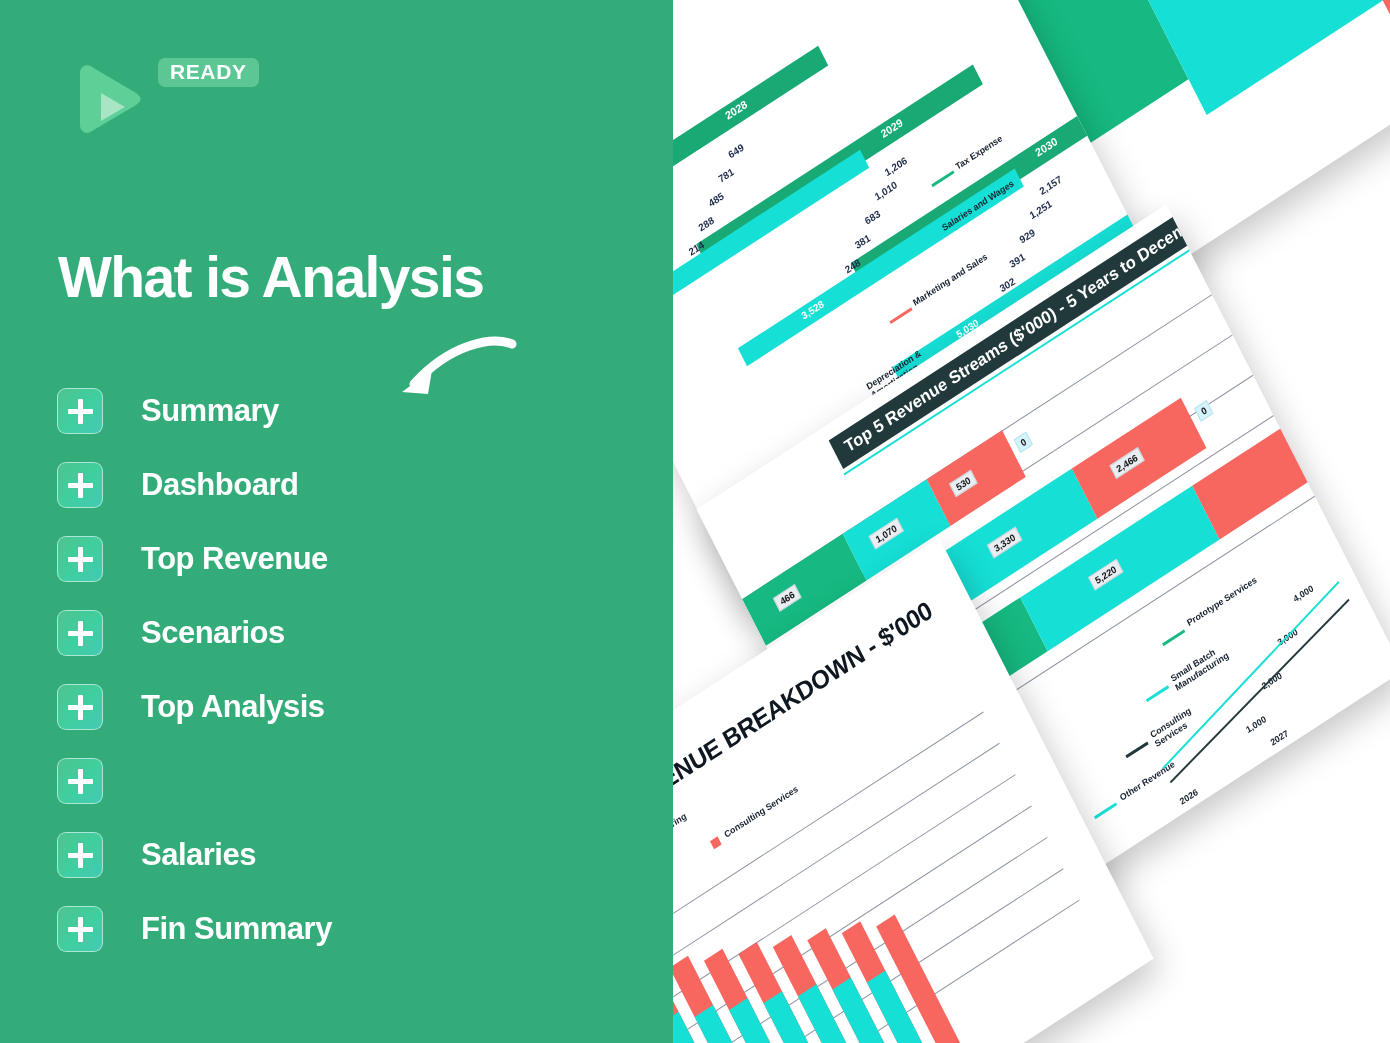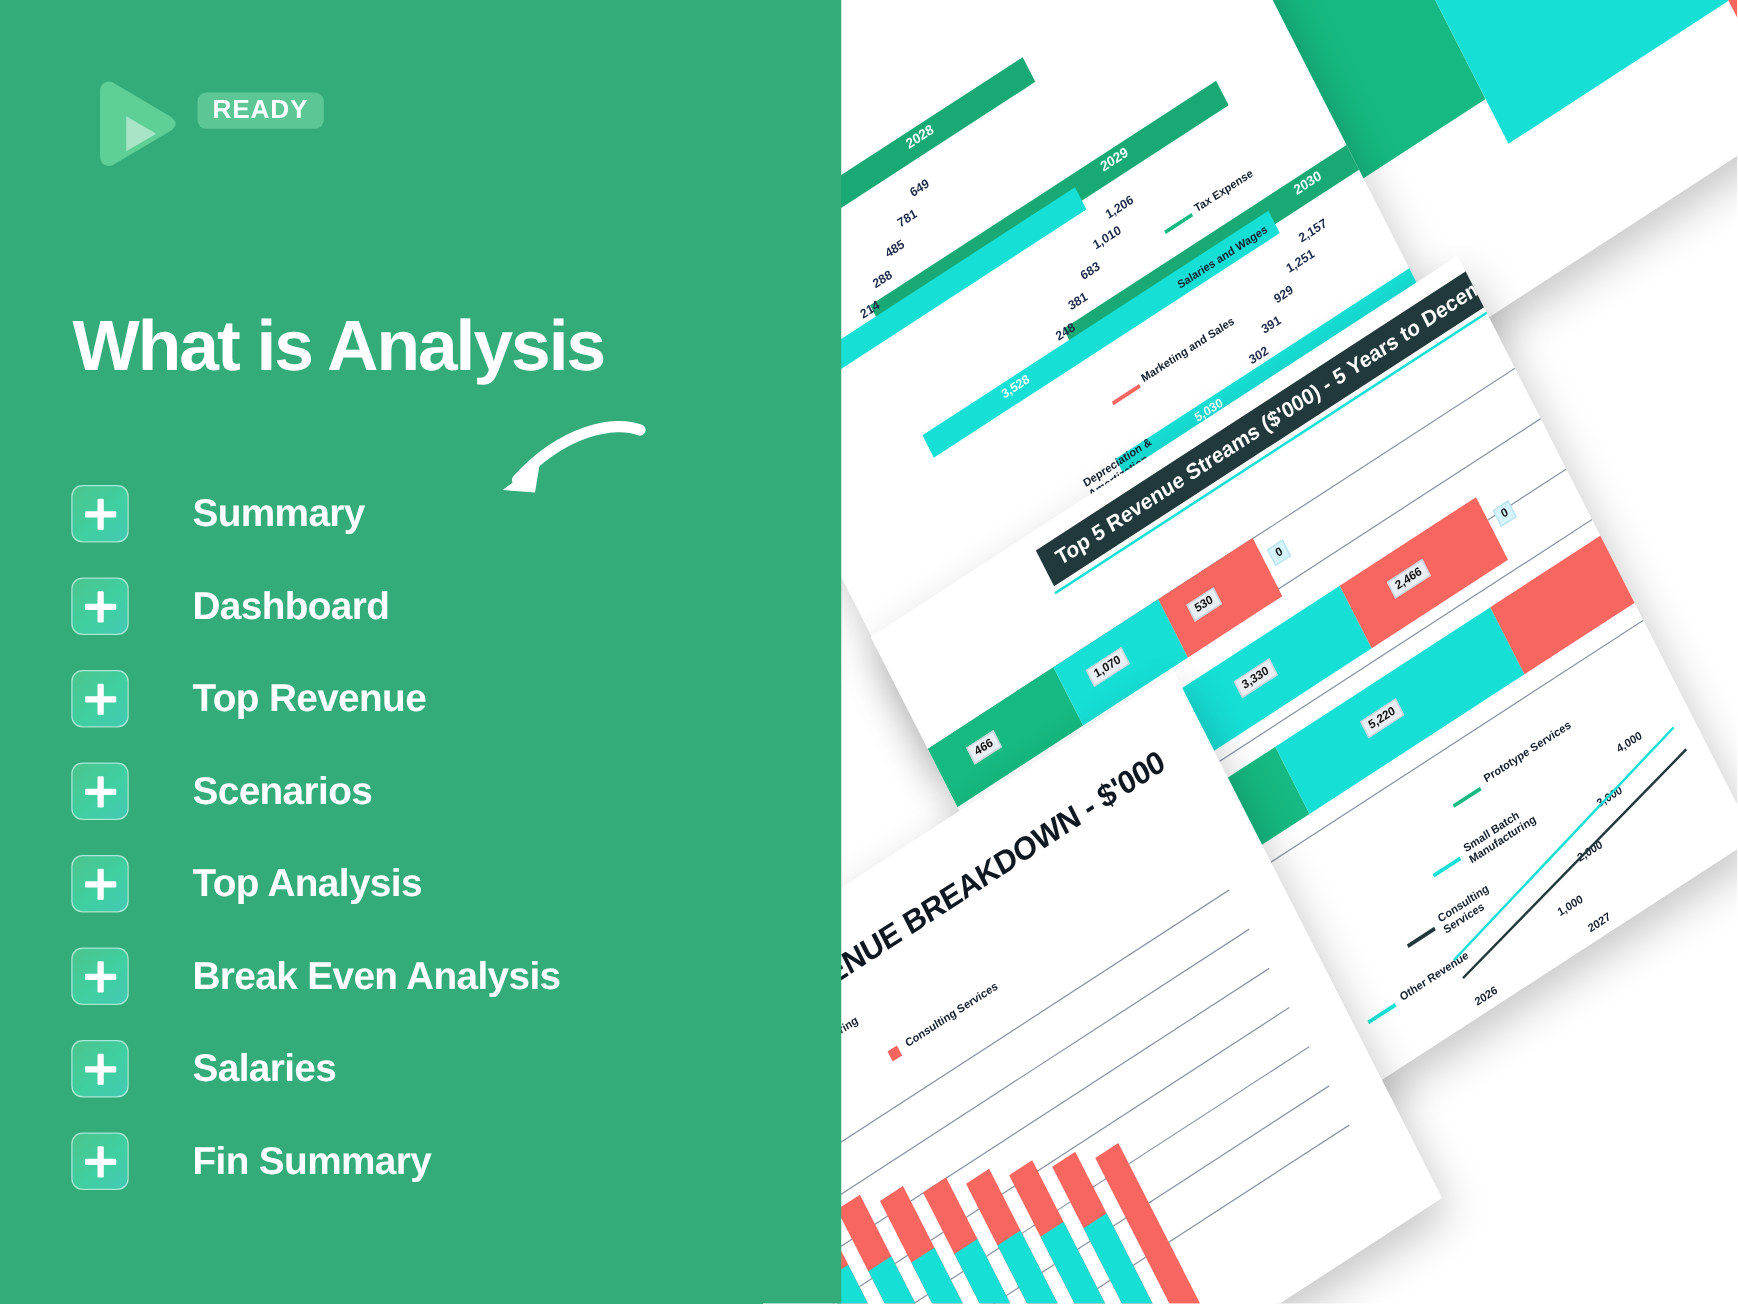--- a/index.html
+++ b/index.html
@@ -14,21 +14,21 @@
   }
 
   
   #logo-row { position:absolute; left:70px; top:58px; width:420px; height:90px; }
   #logo-mark {
     position:absolute; left:0; top:5px; width:73px; height:72px;
   }
   #logo-mark .tri-outer{
     position:absolute; left:0; top:0; width:73px; height:72px;
   }
-  #logo-text-wrap { position:absolute; left:88px; top:16px;text-decoration:underline; }
+  #logo-text-wrap { position:absolute; left:88px; top:0px;text-decoration:underline; }
   #ready-badge{
     display:inline-block; background:#5CC795; color:#ffffff;
     font-size:21px; font-weight:bold; letter-spacing:.6px;
     padding:3px 12px 5px 12px; border-radius:7px; line-height:1;
   }
   #brand-name{
     position:relative; color:#ffffff; font-size:37px; font-weight:bold;
     letter-spacing:-0.9px; margin-top:6px; line-height:1.05; white-space:nowrap;
   }
   #brand-play-dot{
@@ -43,21 +43,21 @@
     color:#ffffff; font-size:57px; font-weight:bold; letter-spacing:-1.6px;
     line-height:1.05;
   }
 
   
   #arrow{ position:absolute; left:388px; top:330px; width:130px; height:70px; }
 
   
   #feature-list{ position:absolute; left:57px; top:388px; width:600px; }
   .feature-item{
-    display:flex; align-items:center; height:46px; margin-bottom:28px;gap:13px;
+    display:flex; align-items:center; height:46px; margin-bottom:28px;
   }
   .plus-box{
     width:46px; height:46px; flex:0 0 46px; border-radius:9px;
     background:linear-gradient(135deg,#4CC48E 0%,#3FCFA0 55%,#44C9B4 100%);
     border:1.5px solid rgba(255,255,255,.55);
     position:relative;
   }
   .plus-box::before, .plus-box::after{
     content:""; position:absolute; background:#ffffff; border-radius:1px;
   }
@@ -339,21 +339,20 @@
         <span class="feature-label">Scenarios</span>
       </div>
 
       <div class="feature-item">
         <span class="plus-box"></span>
         <span class="feature-label">Top Analysis</span>
       </div>
 
       <div class="feature-item">
         <span class="plus-box"></span>
-        <span class="feature-label">Break Even Analysis</span>
       </div>
 
       <div class="feature-item">
         <span class="plus-box"></span>
         <span class="feature-label">Salaries</span>
       </div>
 
       <div class="feature-item">
         <span class="plus-box"></span>
         <span class="feature-label">Fin Summary</span>

